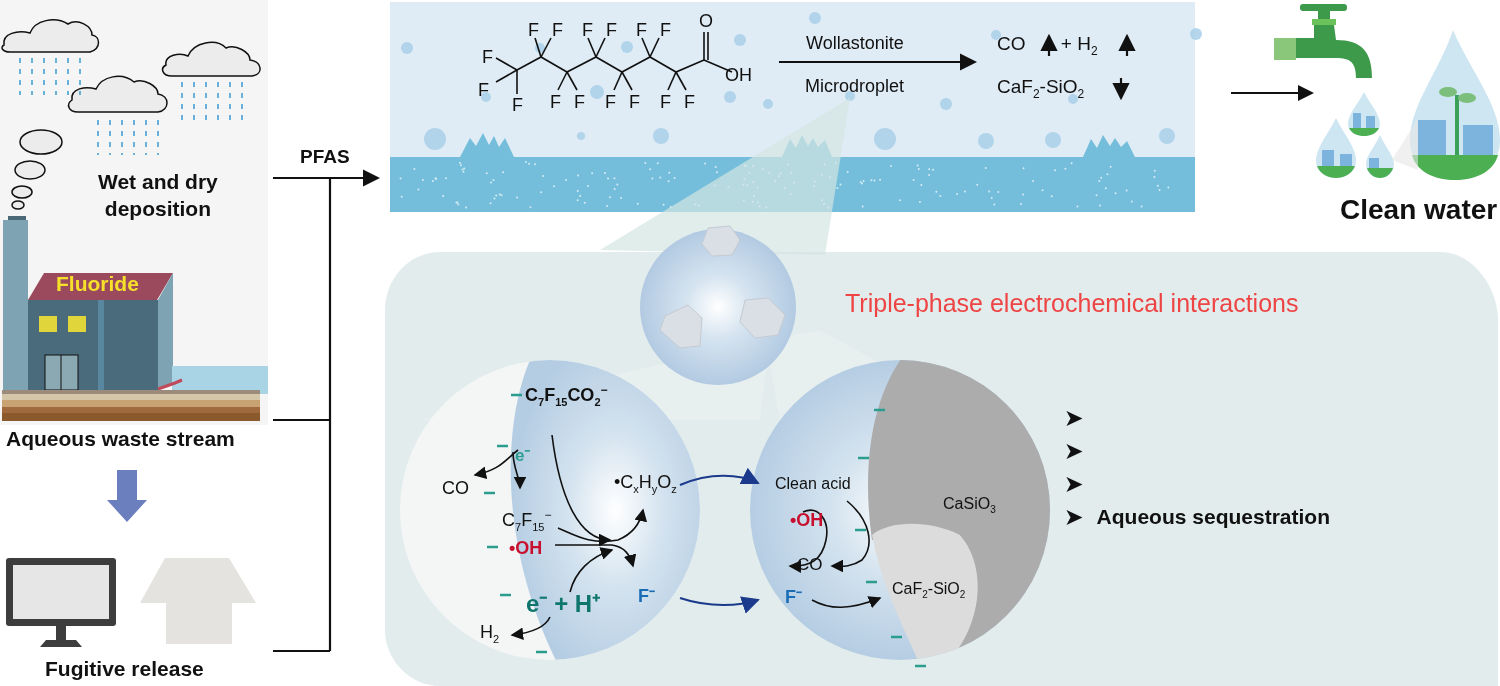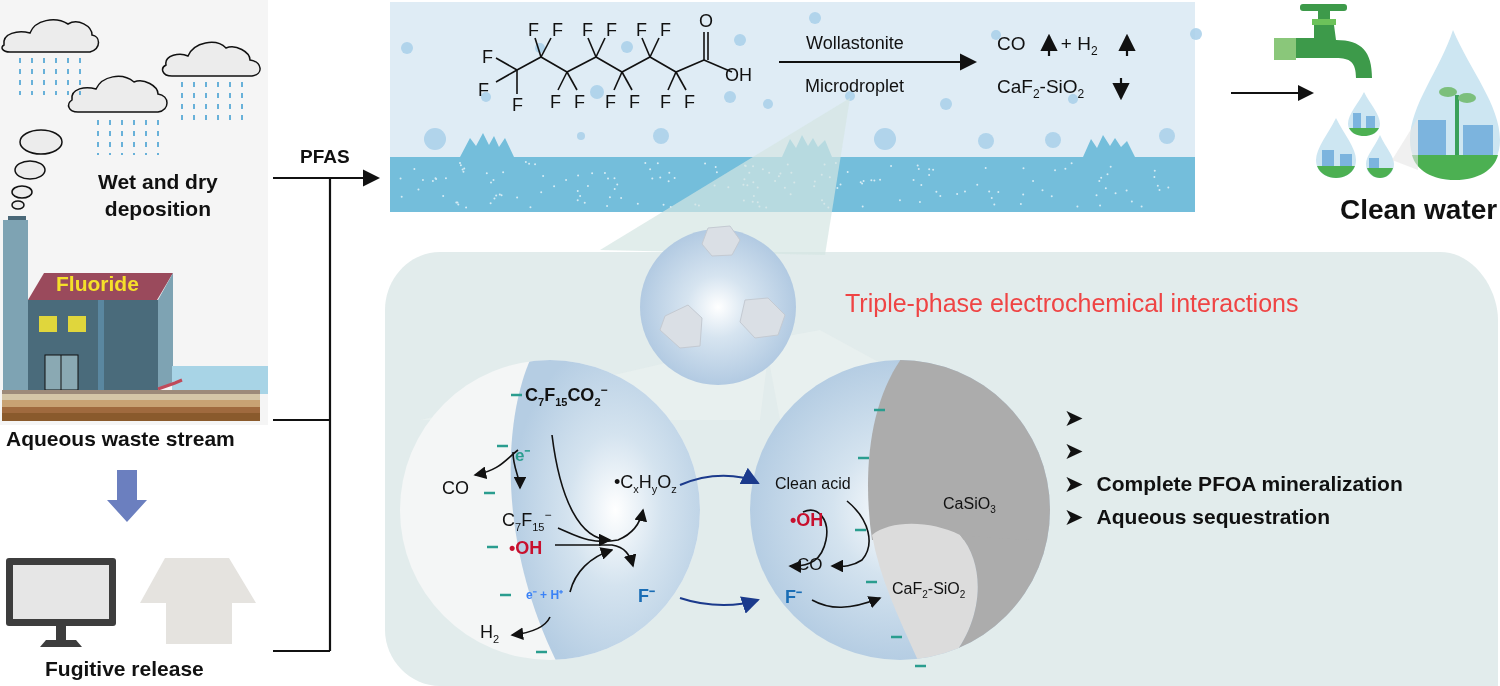--- a/index.html
+++ b/index.html
@@ -494,21 +494,21 @@
 <div class="abs" style="left:515px;top:443px;font-size:17px;font-weight:bold;color:#2a9d8f;">e⁻</div>
 <div class="abs" style="left:442px;top:478px;font-size:18px;">CO</div>
 <div class="abs" style="left:502px;top:508px;font-size:18px;white-space:nowrap;">
   <span>C</span><sub style="font-size:11px">7</sub><span>F</span><sub style="font-size:11px">15</sub><sup style="font-size:12px">−</sup>
 </div>
 <div class="abs" style="left:509px;top:538px;font-size:18px;font-weight:bold;color:#c8102e;">•OH</div>
 <div class="abs" style="left:592px;top:472px;font-size:18px;white-space:nowrap;margin-left:22px;">
   <span>•C</span><sub style="font-size:11px">x</sub><span>H</span><sub style="font-size:11px">y</sub><span>O</span><sub style="font-size:11px">z</sub>
 </div>
 <div class="abs" style="left:638px;top:583px;font-size:18px;font-weight:bold;color:#1a6db5;">F⁻</div>
-<div class="abs" style="left:526px;top:586px;font-size:12px;font-weight:bold;color:#3b82f6;white-space:nowrap;">e⁻ + H⁺</div>
+<div class="abs" style="left:526px;top:586px;font-size:24px;font-weight:bold;color:#0f766e;white-space:nowrap;">e⁻ + H⁺</div>
 <div class="abs" style="left:480px;top:622px;font-size:18px;">
   <span>H</span><sub style="font-size:11px">2</sub>
 </div>
 
 <div class="abs" style="left:775px;top:475px;font-size:16px;">Clean acid</div>
 <div class="abs" style="left:790px;top:510px;font-size:18px;font-weight:bold;color:#c8102e;">•OH</div>
 <div class="abs" style="left:797px;top:555px;font-size:17px;">CO</div>
 <div class="abs" style="left:785px;top:584px;font-size:18px;font-weight:bold;color:#1a6db5;">F⁻</div>
 <div class="abs" style="left:943px;top:495px;font-size:16px;white-space:nowrap;">
   <span>CaSiO</span><sub style="font-size:10px">3</sub>
@@ -519,19 +519,18 @@
 
 <div class="abs" style="left:1065px;top:385px;">
   <div class="bullet" style="height:66px;">
       <span>➤</span>
     </div>
   <div class="bullet" style="height:66px;margin-top:-33px;">
       <span>➤</span>
     </div>
   <div class="bullet" style="height:66px;margin-top:-33px;">
       <span>➤</span>
-      <span>Complete PFOA mineralization</span>
     </div>
   <div class="bullet" style="height:66px;margin-top:-33px;">
       <span>➤</span>
       <span>Aqueous sequestration</span>
     </div>
 </div>
 
 </body></html>

